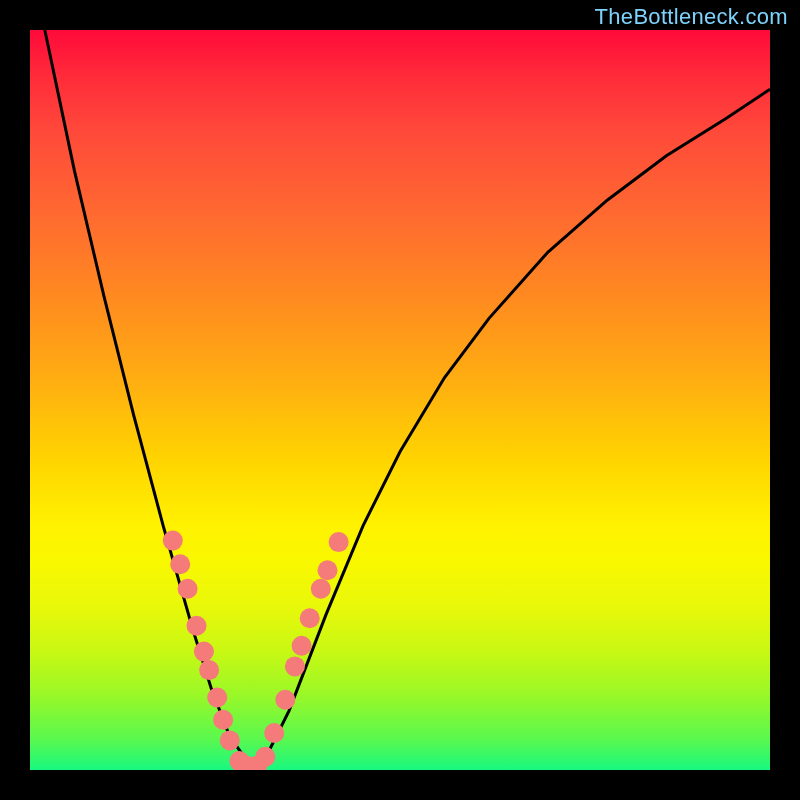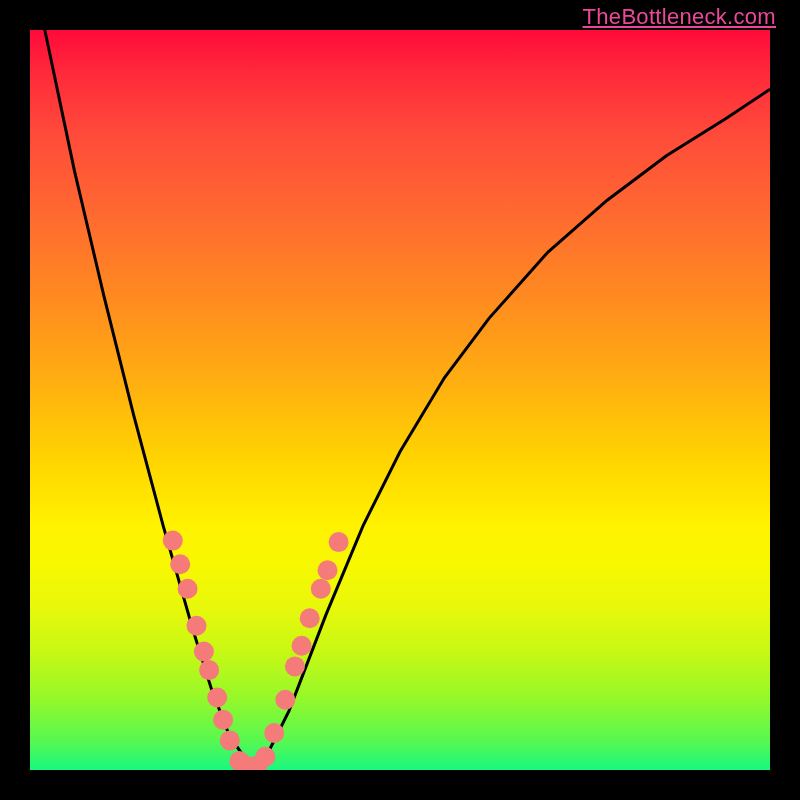--- a/index.html
+++ b/index.html
@@ -38,28 +38,27 @@
       #e8f80a 78%,
       #c8f814 84%,
       #98f828 90%,
       #58f850 96%,
       #18f880 100%
     );
   }
   .watermark {
     position: absolute;
     top: 4px;
-    right: 24px;
-    color: #ec4899;
+    right: 12px;
+    color: #7dd3fc;
     font-size: 22px;
     font-weight: 500;
     letter-spacing: 0.3px;
     pointer-events: none;
     user-select: none;
-    text-decoration: underline;
   }
   svg.curve {
     position: absolute;
     left: 0;
     top: 0;
     width: 740px;
     height: 740px;
     pointer-events: none;
   }
 </style>

